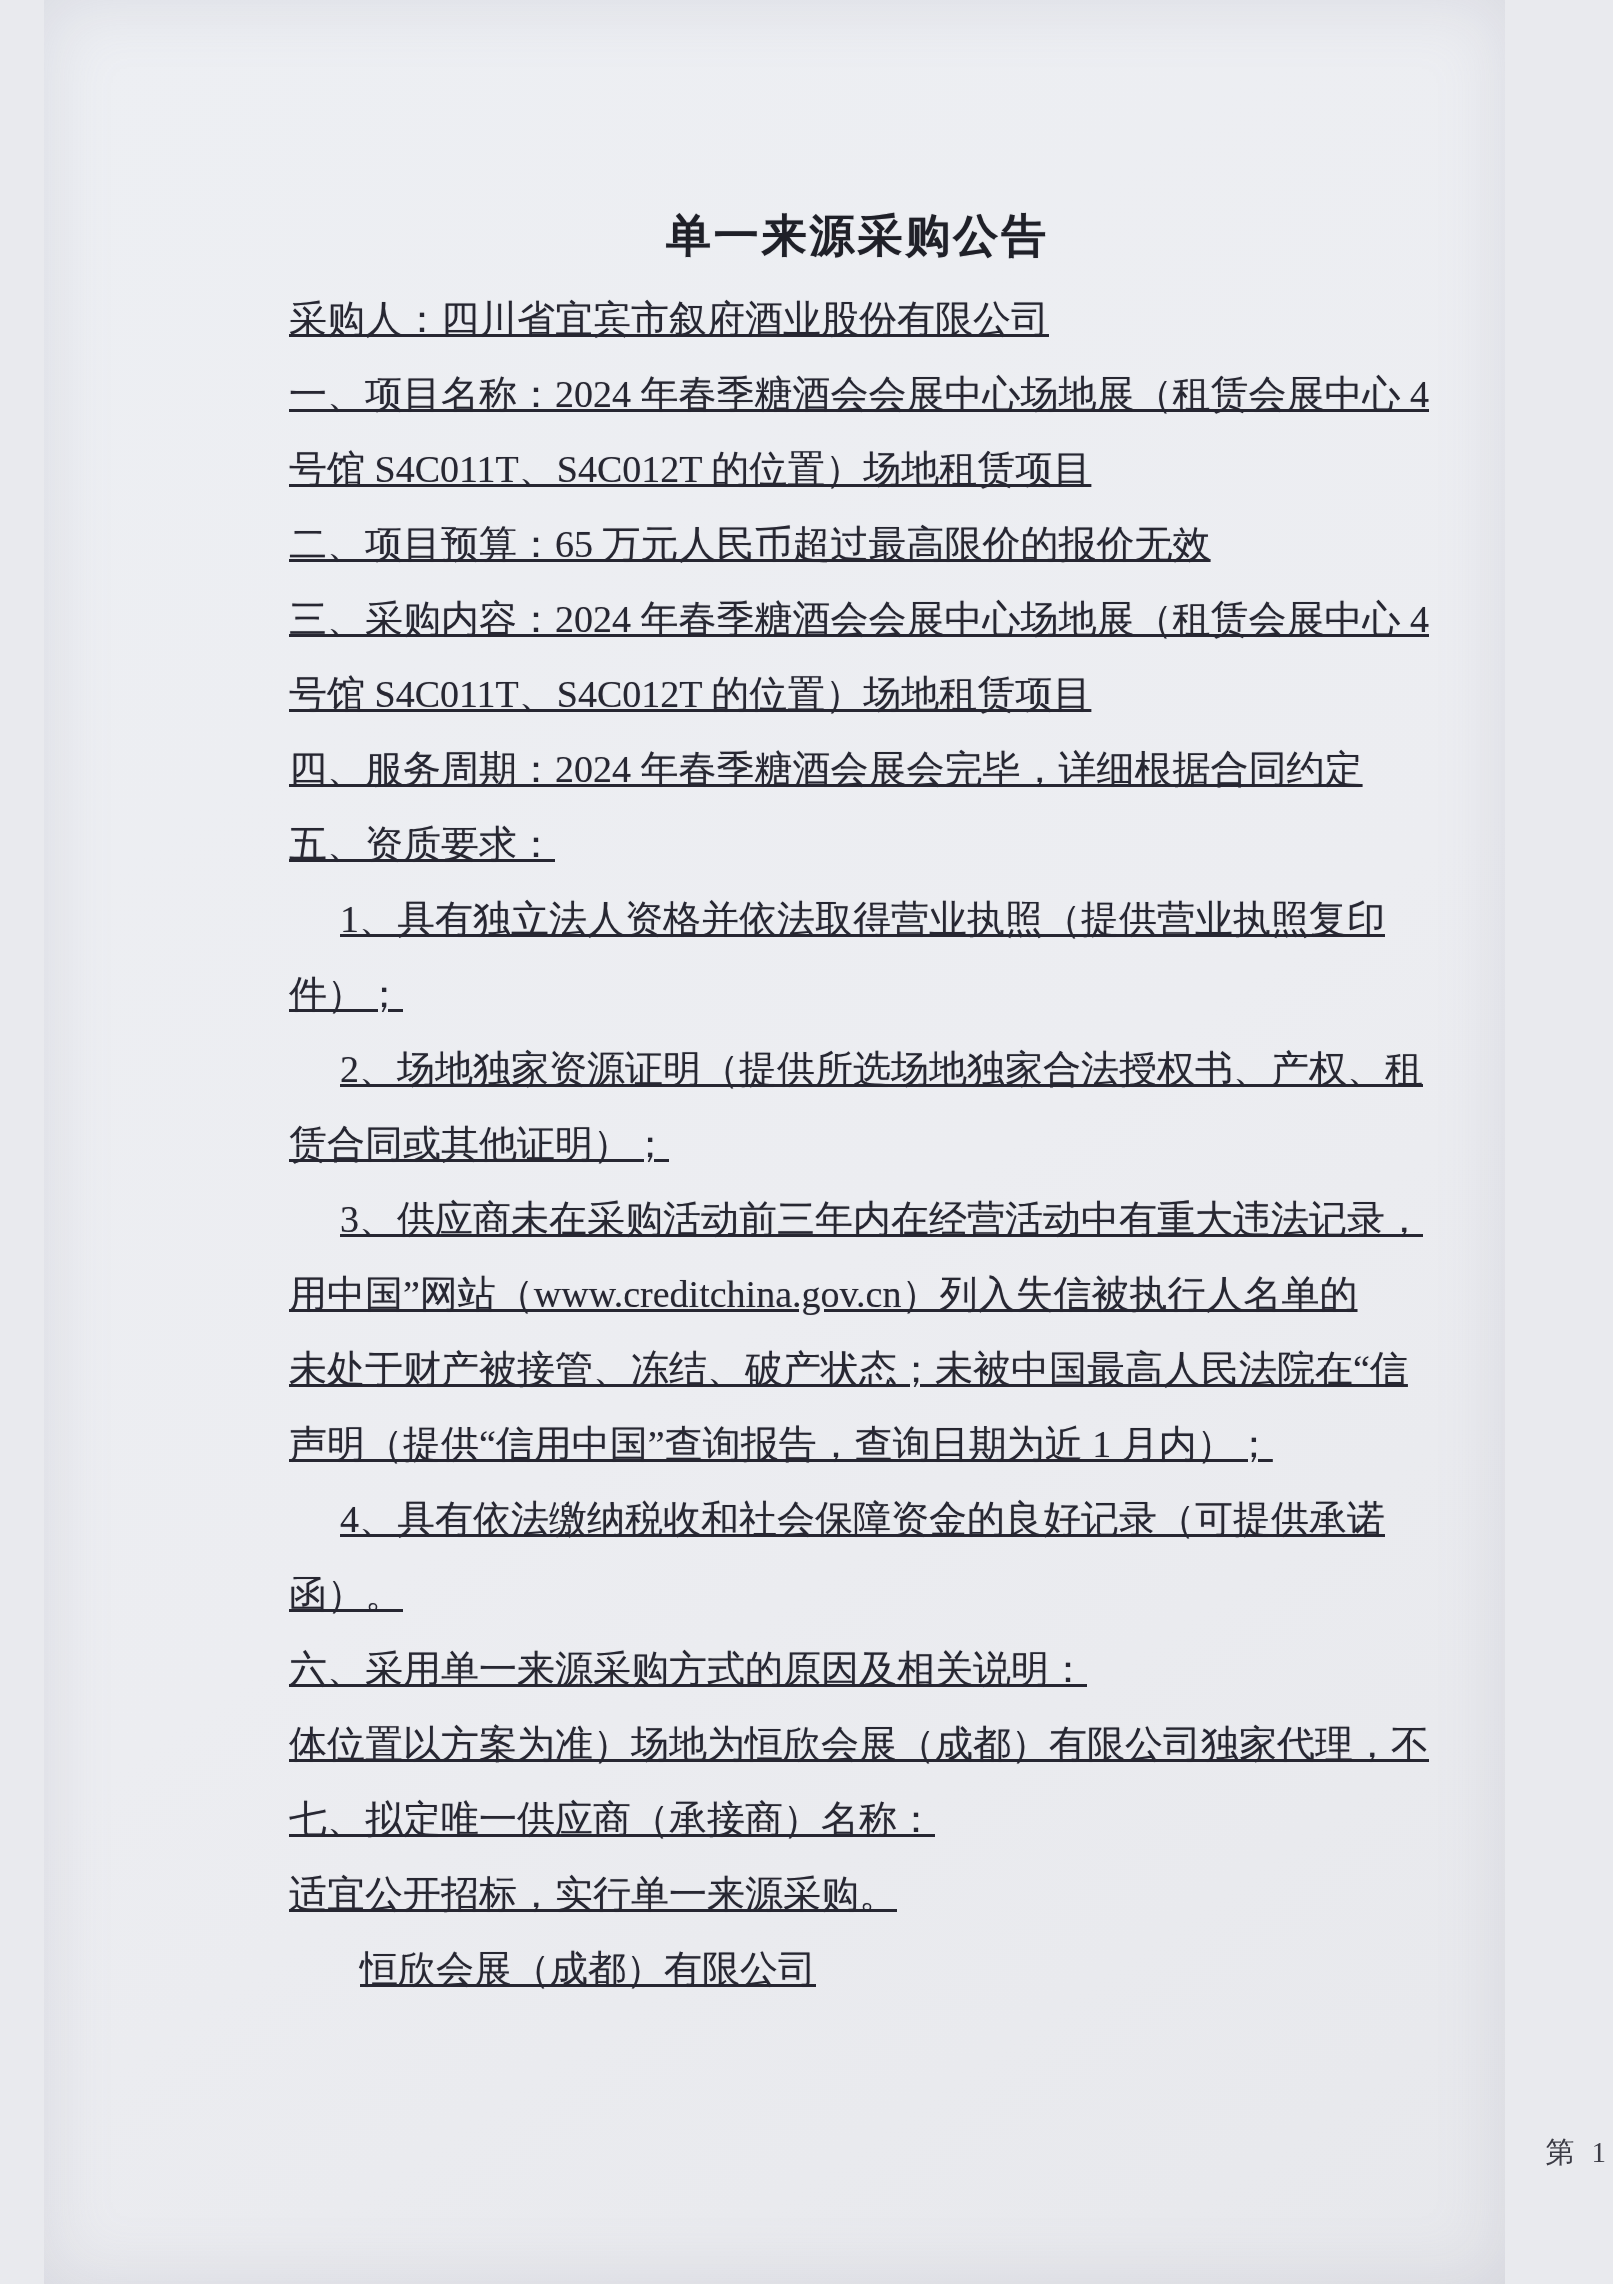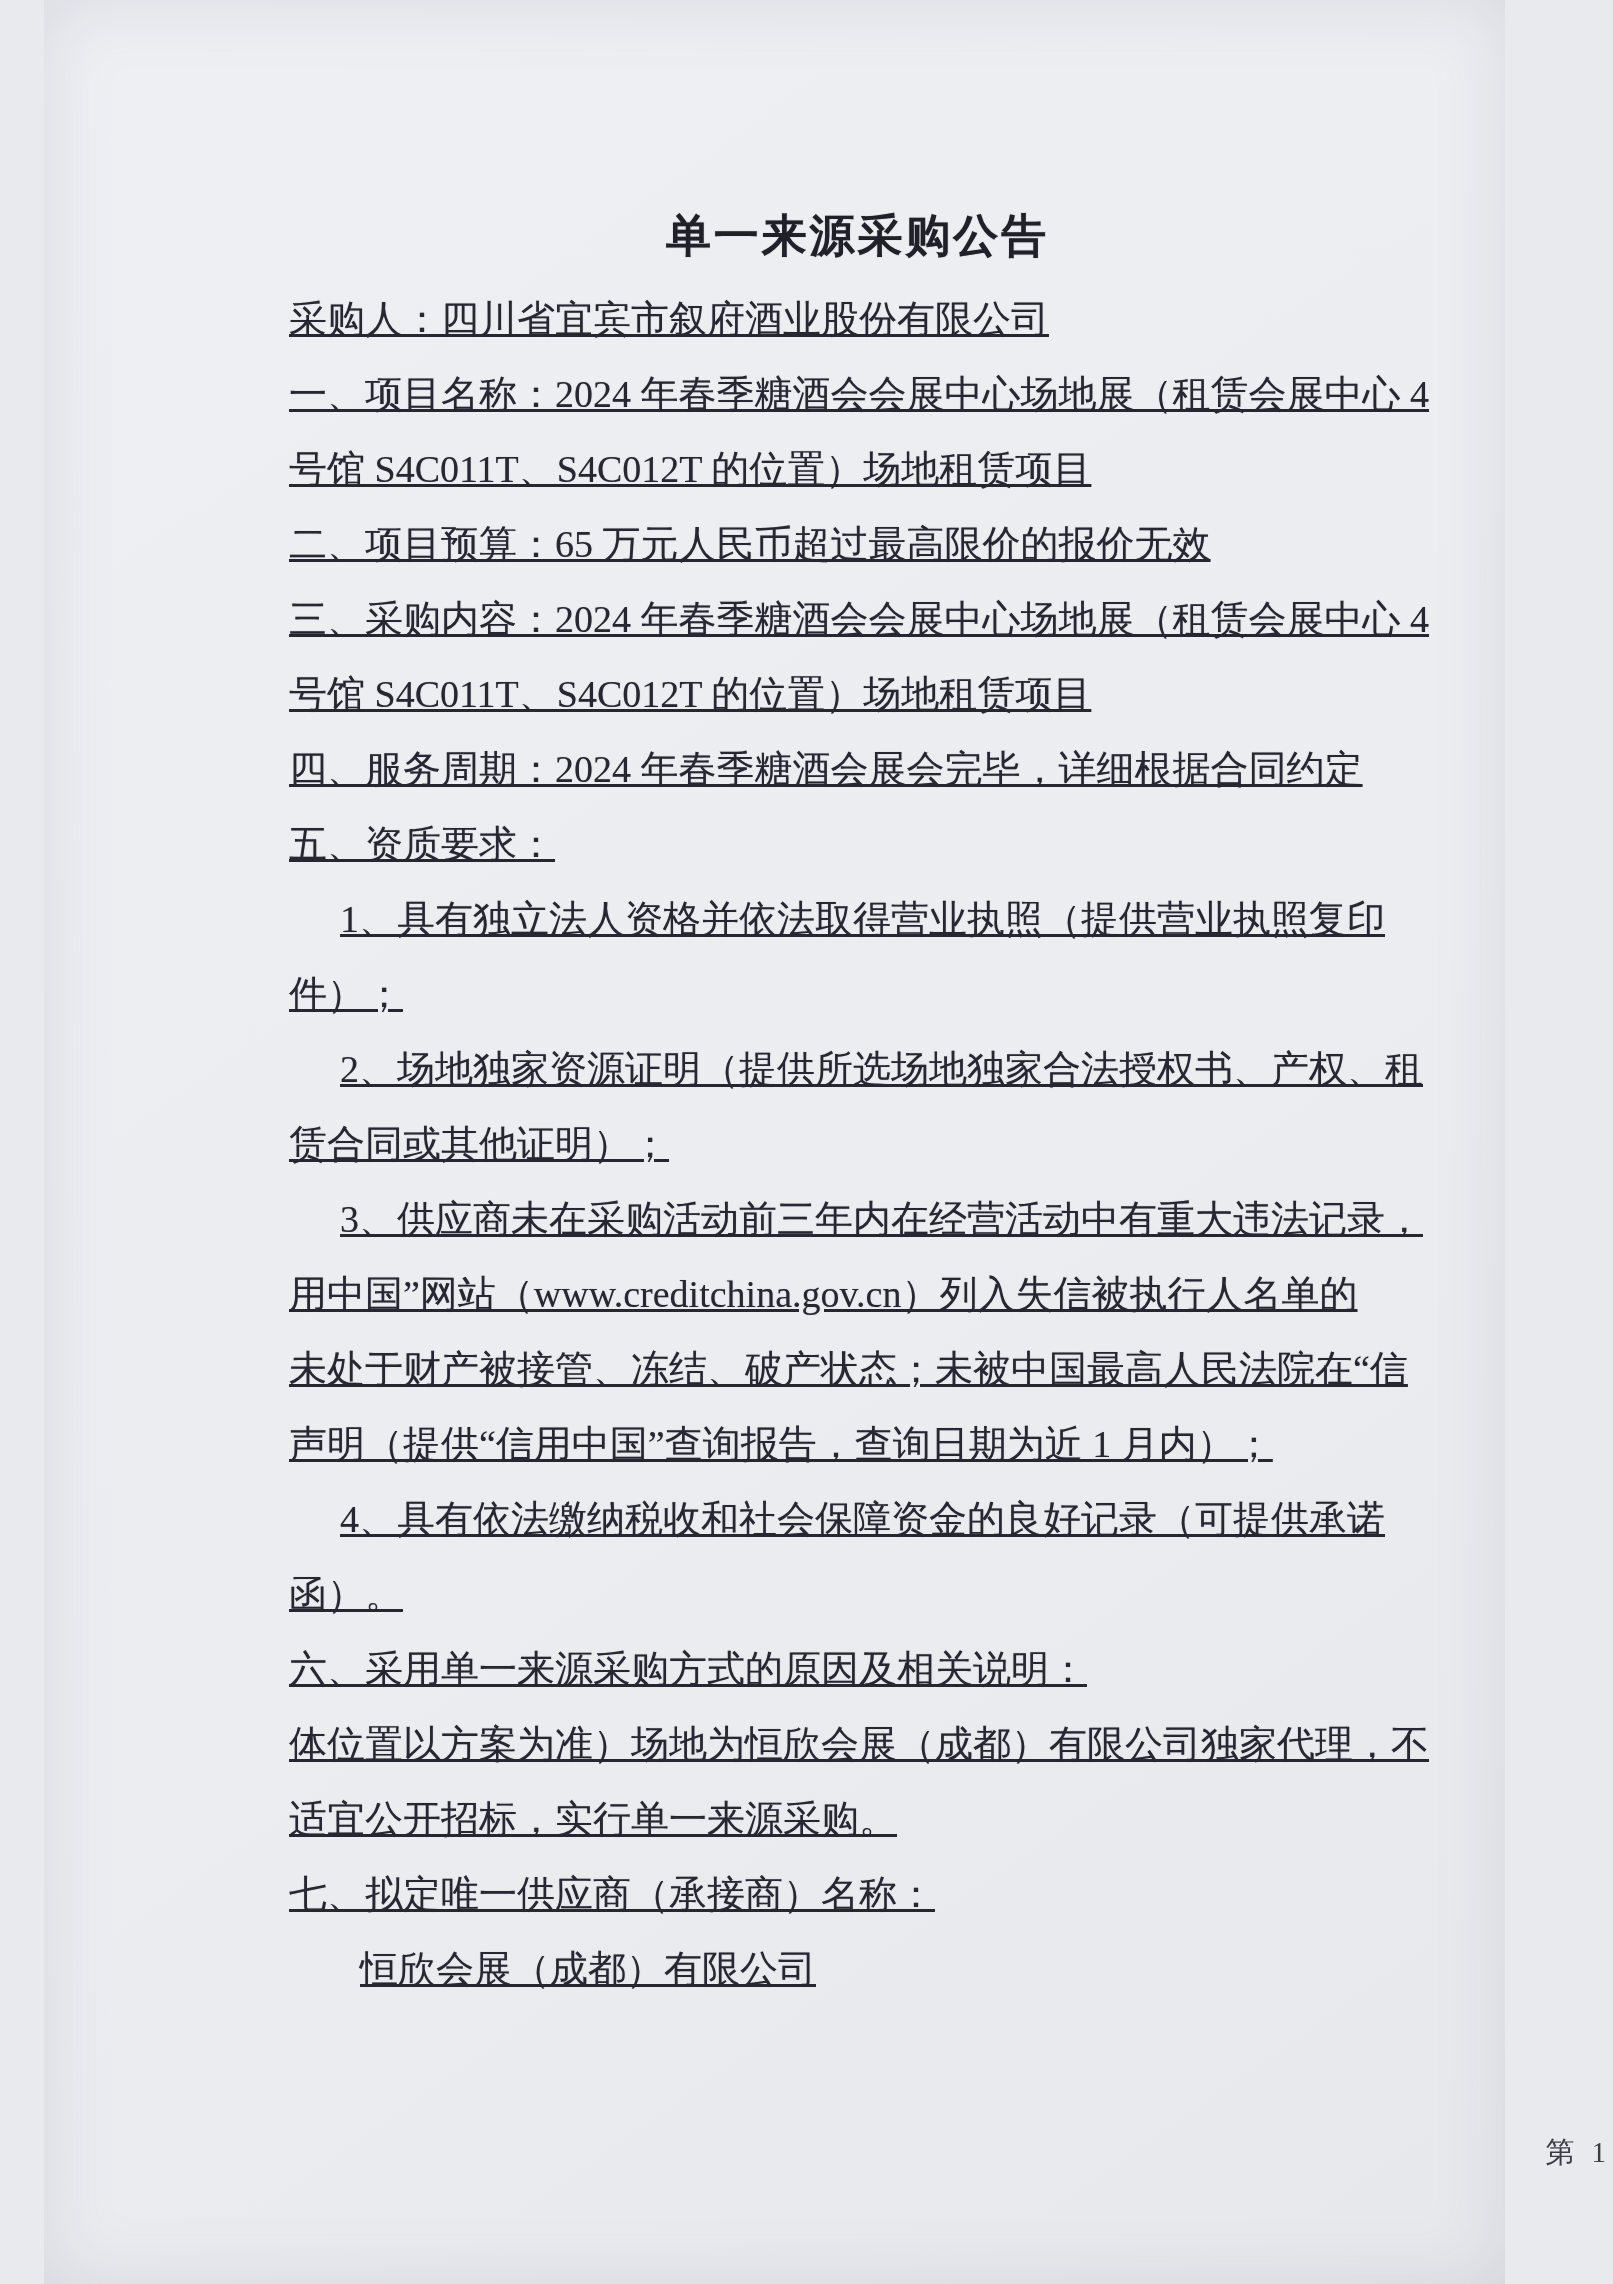--- a/index.html
+++ b/index.html
@@ -62,21 +62,21 @@
     <div class="line ind-sub">2、场地独家资源证明（提供所选场地独家合法授权书、产权、租</div>
     <div class="line">赁合同或其他证明）；</div>
     <div class="line ind-sub">3、供应商未在采购活动前三年内在经营活动中有重大违法记录，</div>
     <div class="line">用中国”网站（www.creditchina.gov.cn）列入失信被执行人名单的</div>
     <div class="line">未处于财产被接管、冻结、破产状态；未被中国最高人民法院在“信</div>
     <div class="line">声明（提供“信用中国”查询报告，查询日期为近 1 月内）；</div>
     <div class="line ind-sub">4、具有依法缴纳税收和社会保障资金的良好记录（可提供承诺</div>
     <div class="line">函）。</div>
     <div class="line">六、采用单一来源采购方式的原因及相关说明：</div>
     <div class="line">体位置以方案为准）场地为恒欣会展（成都）有限公司独家代理，不</div>
+    <div class="line">七、拟定唯一供应商（承接商）名称：</div>
     <div class="line">适宜公开招标，实行单一来源采购。</div>
-    <div class="line">七、拟定唯一供应商（承接商）名称：</div>
     <div class="line ind-name">恒欣会展（成都）有限公司</div>
   </div>
 
   <div class="page-footer">第 1 页</div>
 
 </div>
 
 
 </body></html>

